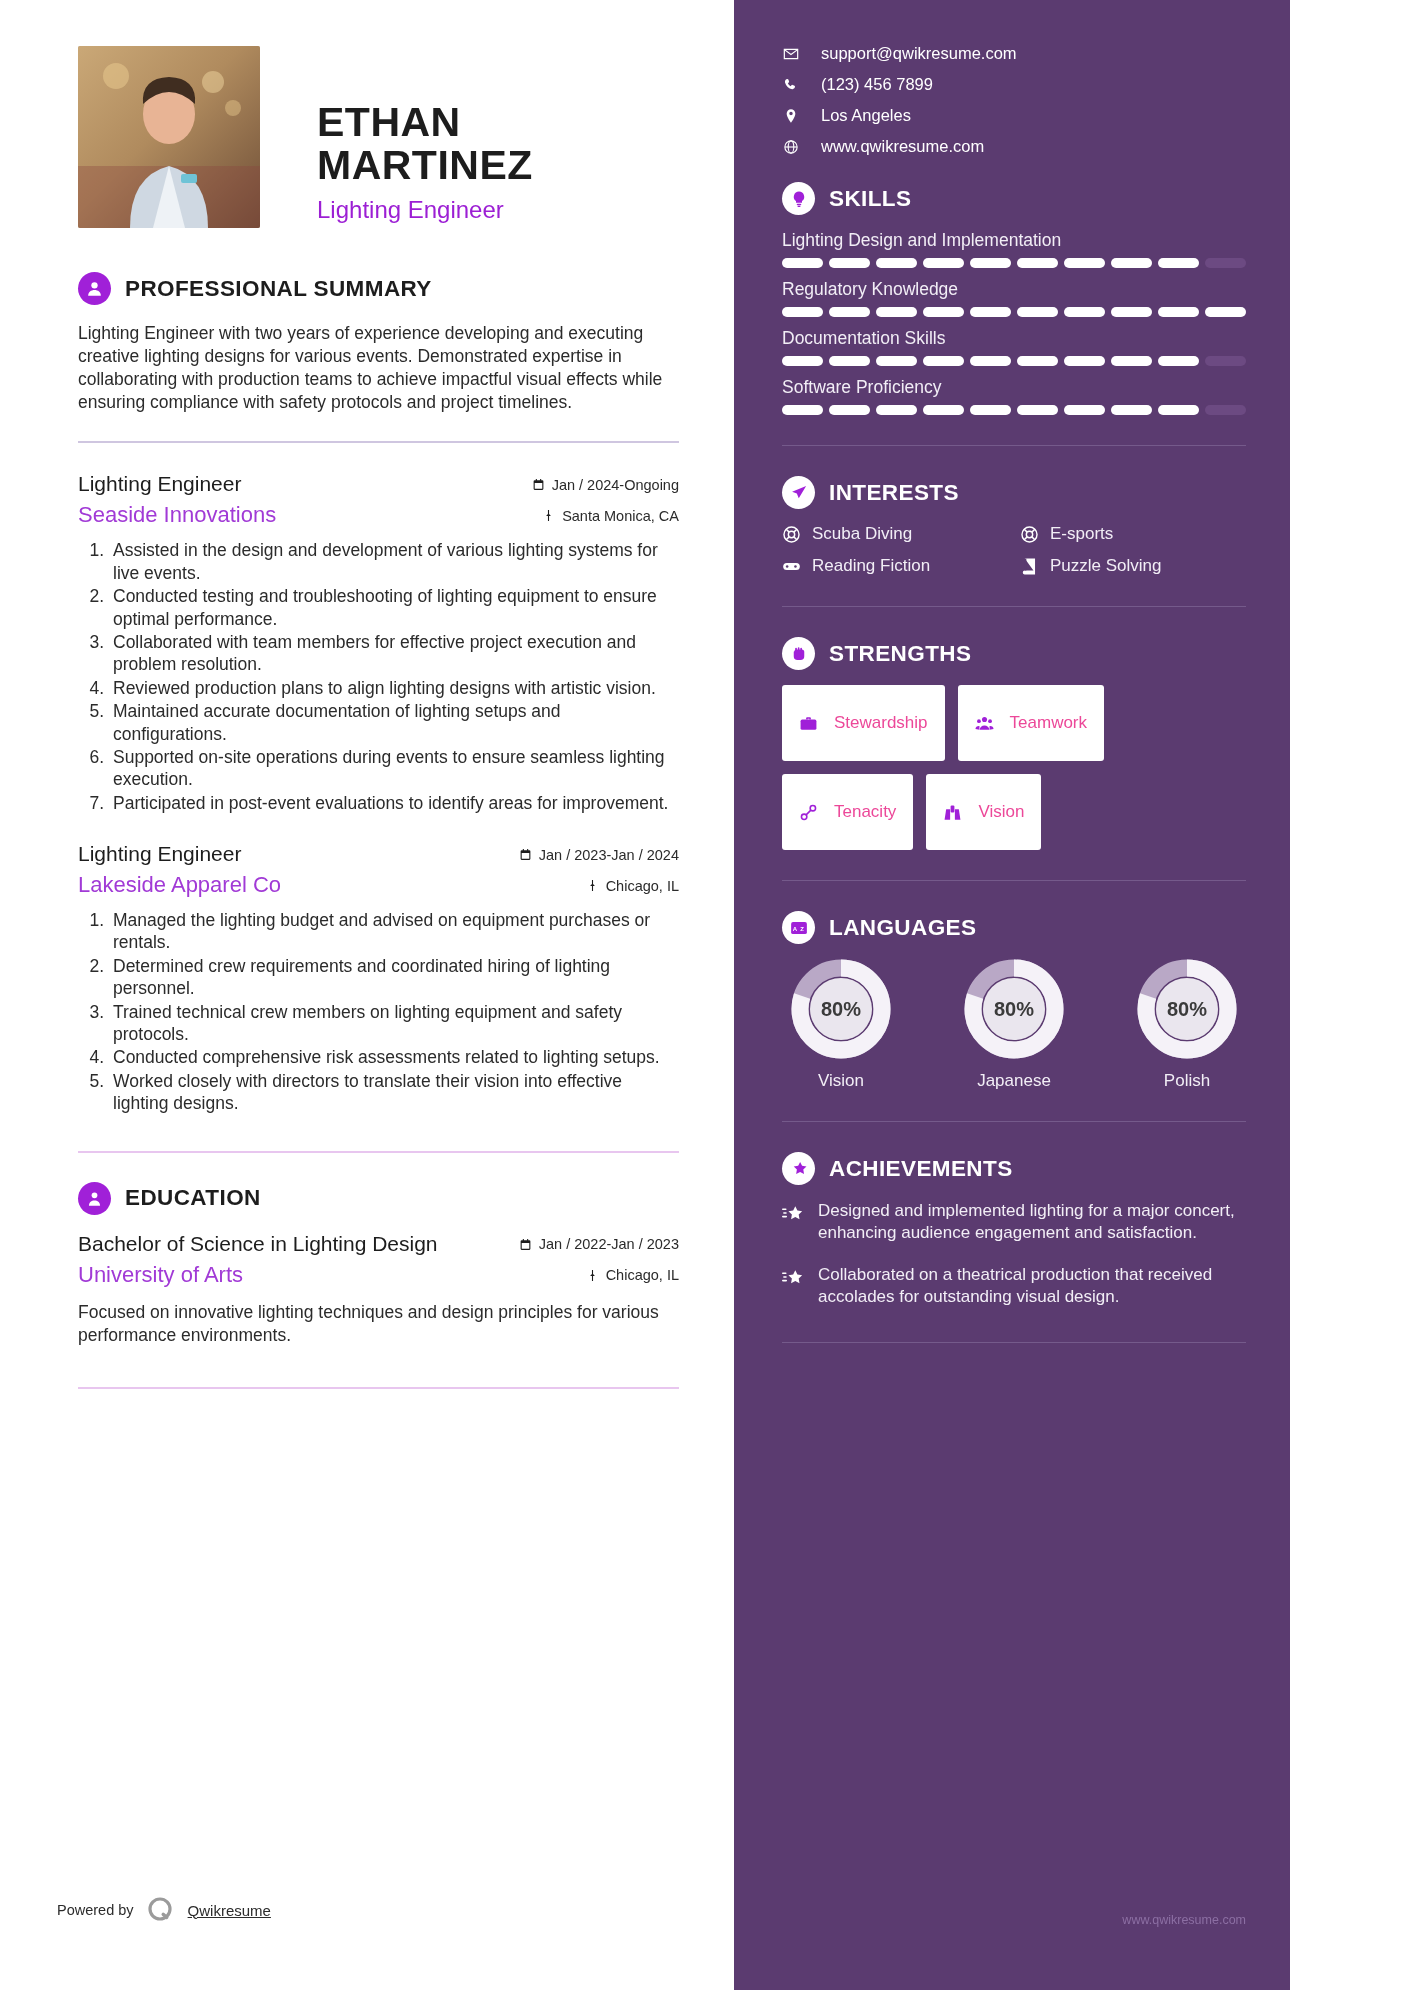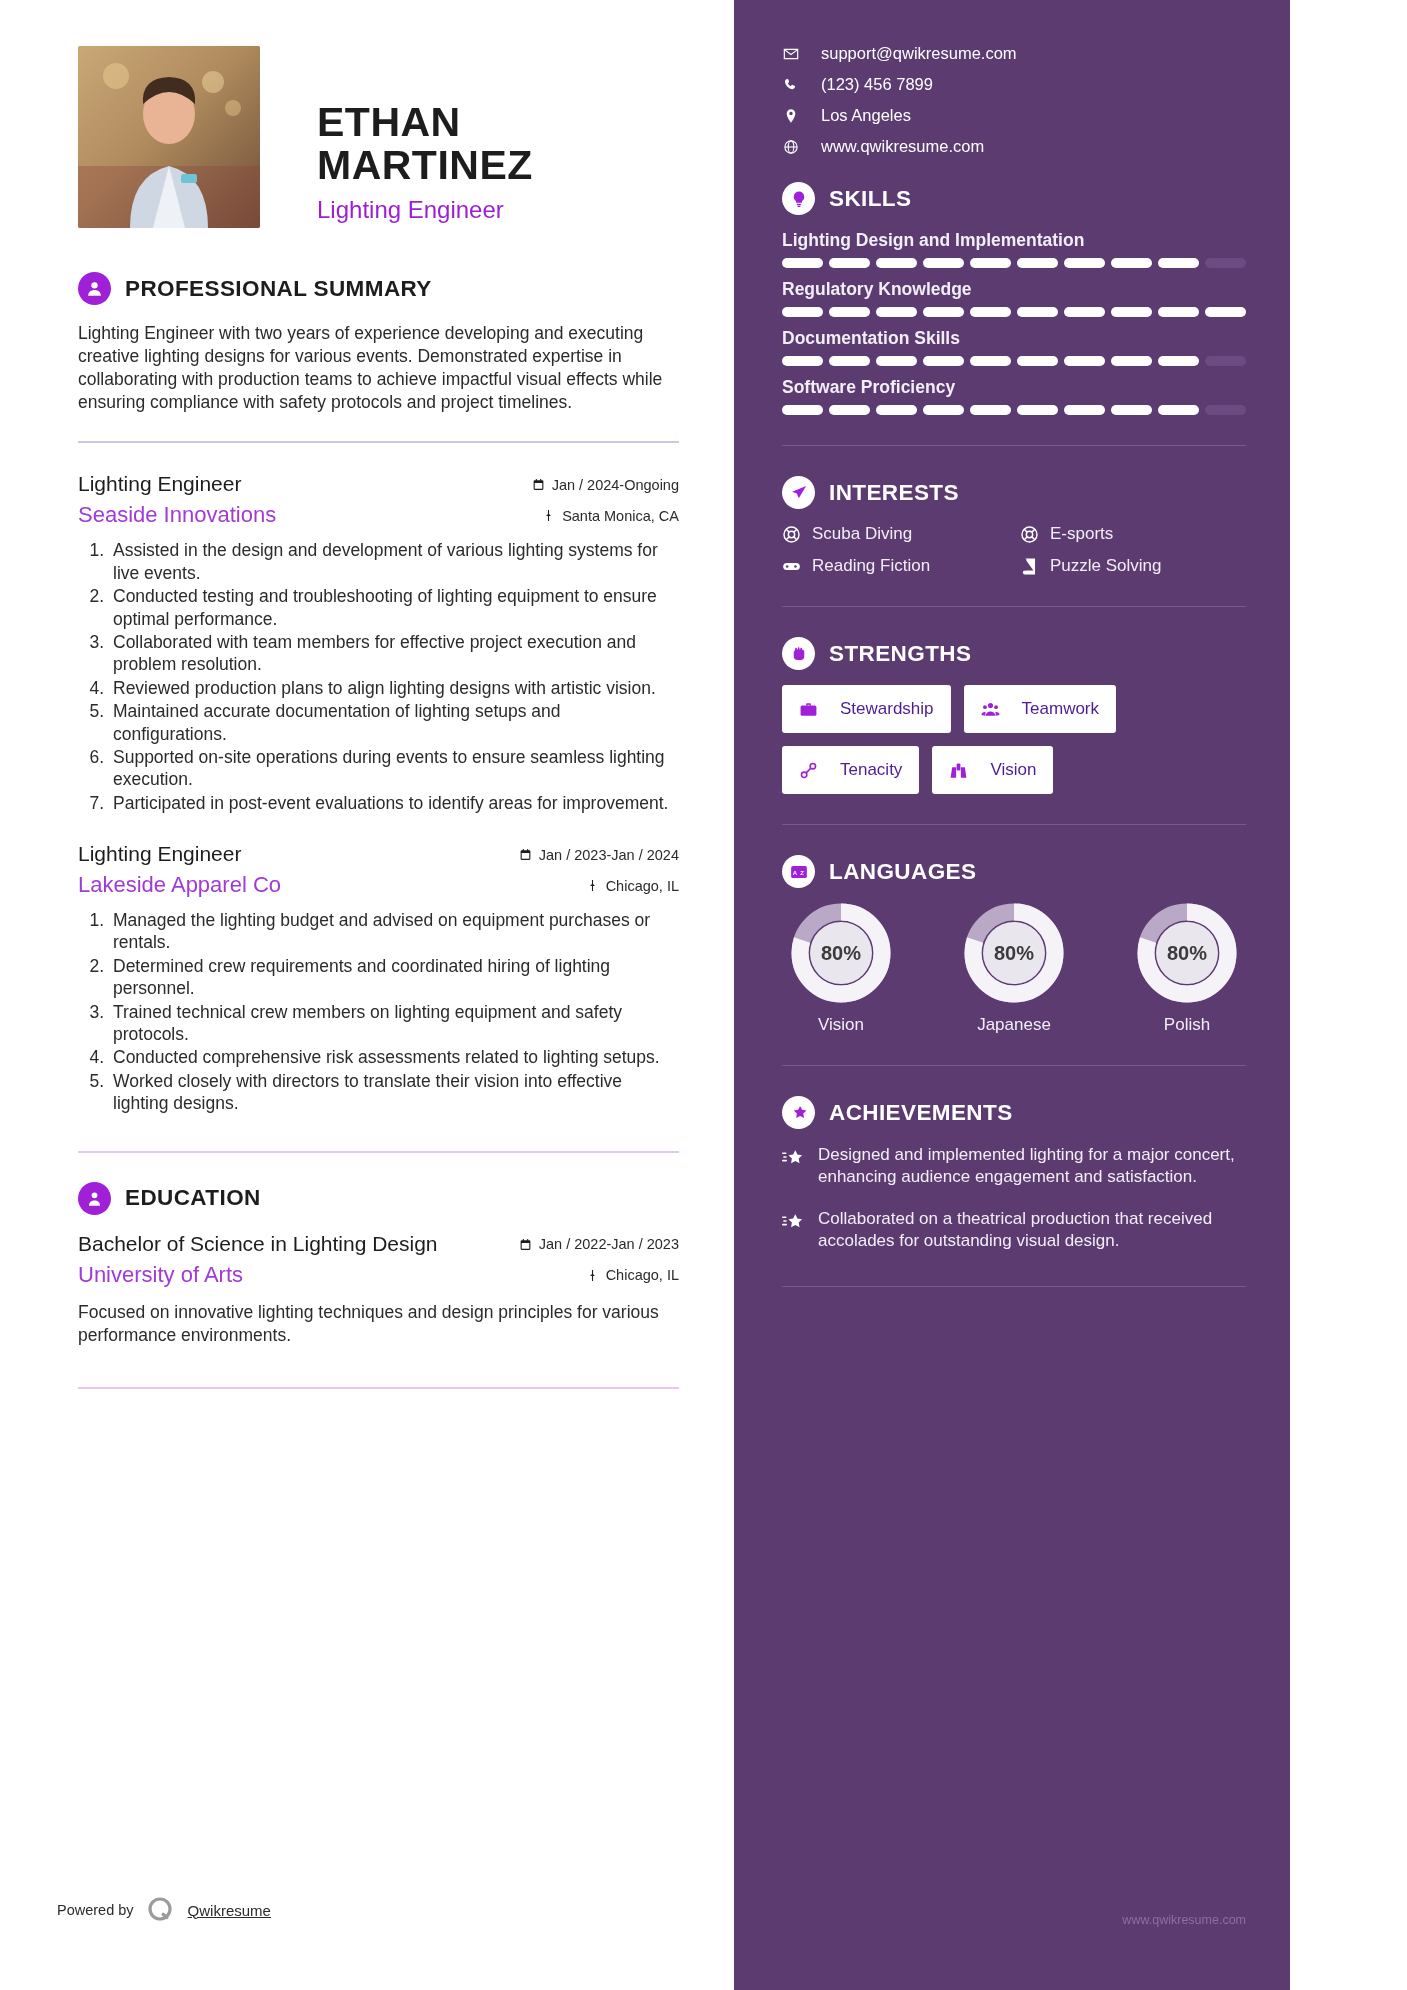--- a/index.html
+++ b/index.html
@@ -202,21 +202,21 @@
     flex: 0 0 33px;
   }
   .rsec-icon svg { width: 18px; height: 18px; fill: #a020d8; }
   .rsec-title {
     font-size: 22.5px;
     font-weight: 700;
     letter-spacing: 0.4px;
     color: #ffffff;
   }
 
-  .skill { margin-bottom: 11px; font-weight: bold; }
+  .skill { margin-bottom: 11px; }
   .skill-name { font-size: 17.5px; color: #f2eef6; margin-bottom: 7px; }
   .bars { display: flex; gap: 6.5px; }
   .bar {
     height: 10px;
     flex: 1 1 0;
     border-radius: 5px;
     background: #ffffff;
   }
   .bar.off { background: #6c4a82; }
 
@@ -244,26 +244,26 @@
   .interest svg { width: 19px; height: 19px; fill: #ffffff; flex: 0 0 19px; }
 
   .strength-wrap {
     display: flex;
     flex-wrap: wrap;
     gap: 13px;
   }
   .strength {
     background: #ffffff;
     border-radius: 3px;
-    padding: 14px 17px;
+    padding: 28px 17px;
     display: flex;
     align-items: center;
-    gap: 22px;
+    gap: 16px;
     font-size: 17px;
-    color: #4c1d95;
+    color: #ec4899;
   }
   .strength svg { width: 19px; height: 19px; fill: #a020d8; flex: 0 0 19px; }
 
   .lang-row {
     display: flex;
     justify-content: space-between;
     gap: 10px;
     margin-top: 6px;
   }
   .lang { text-align: center; width: 118px; }

